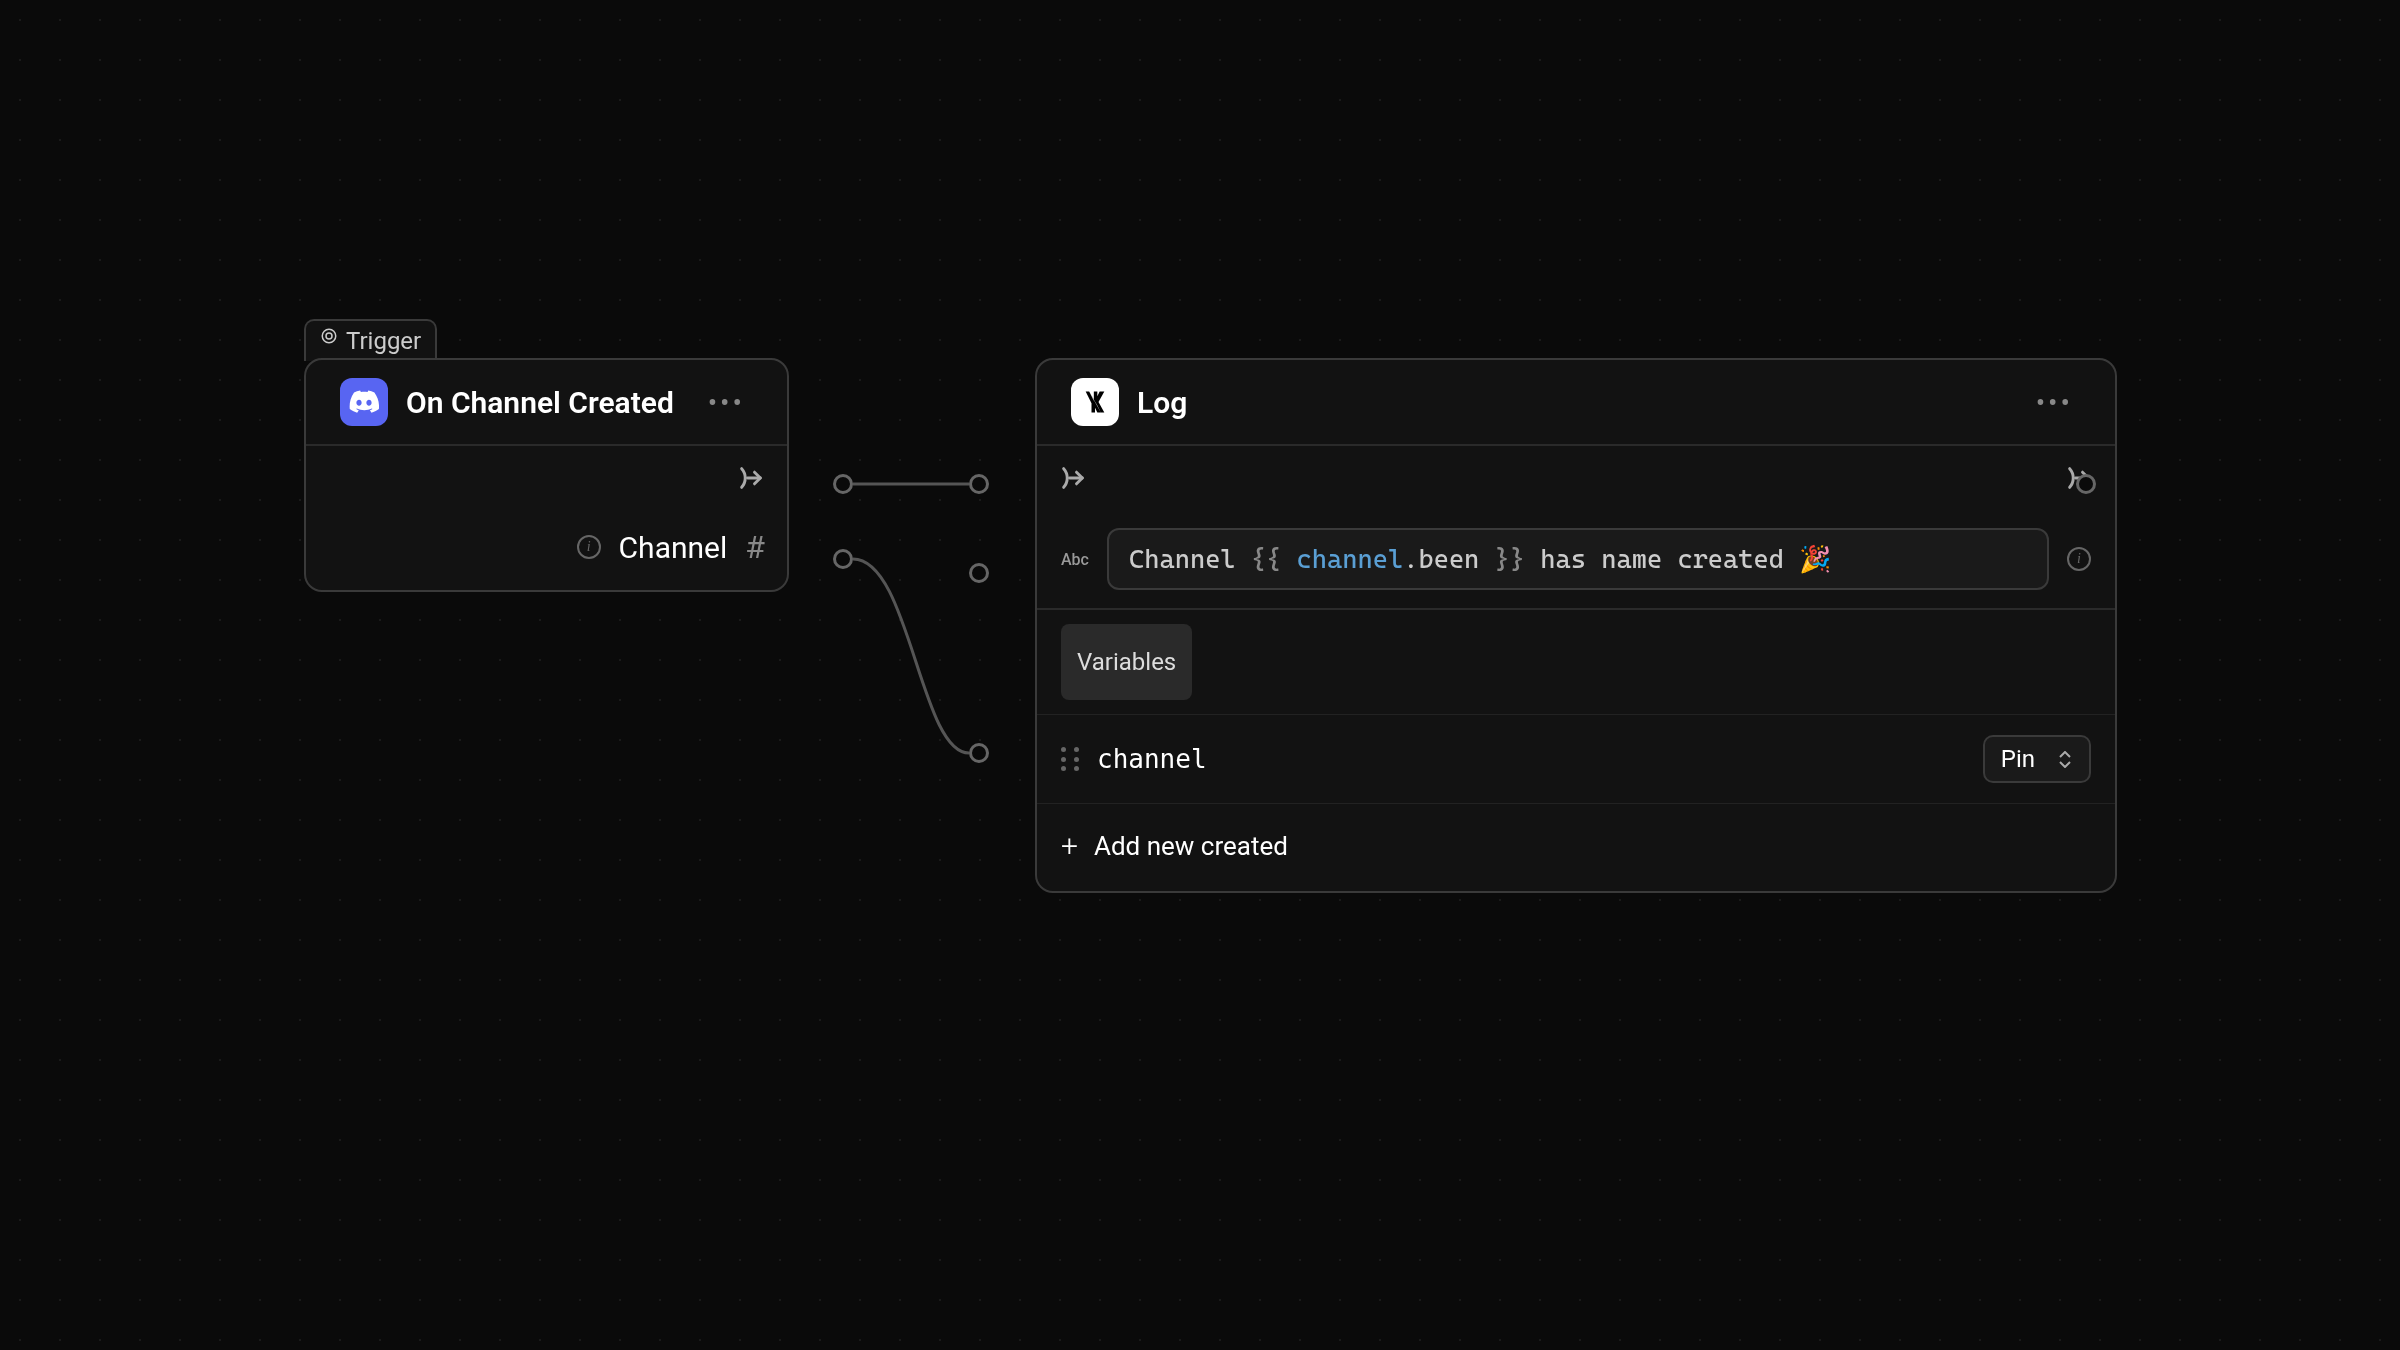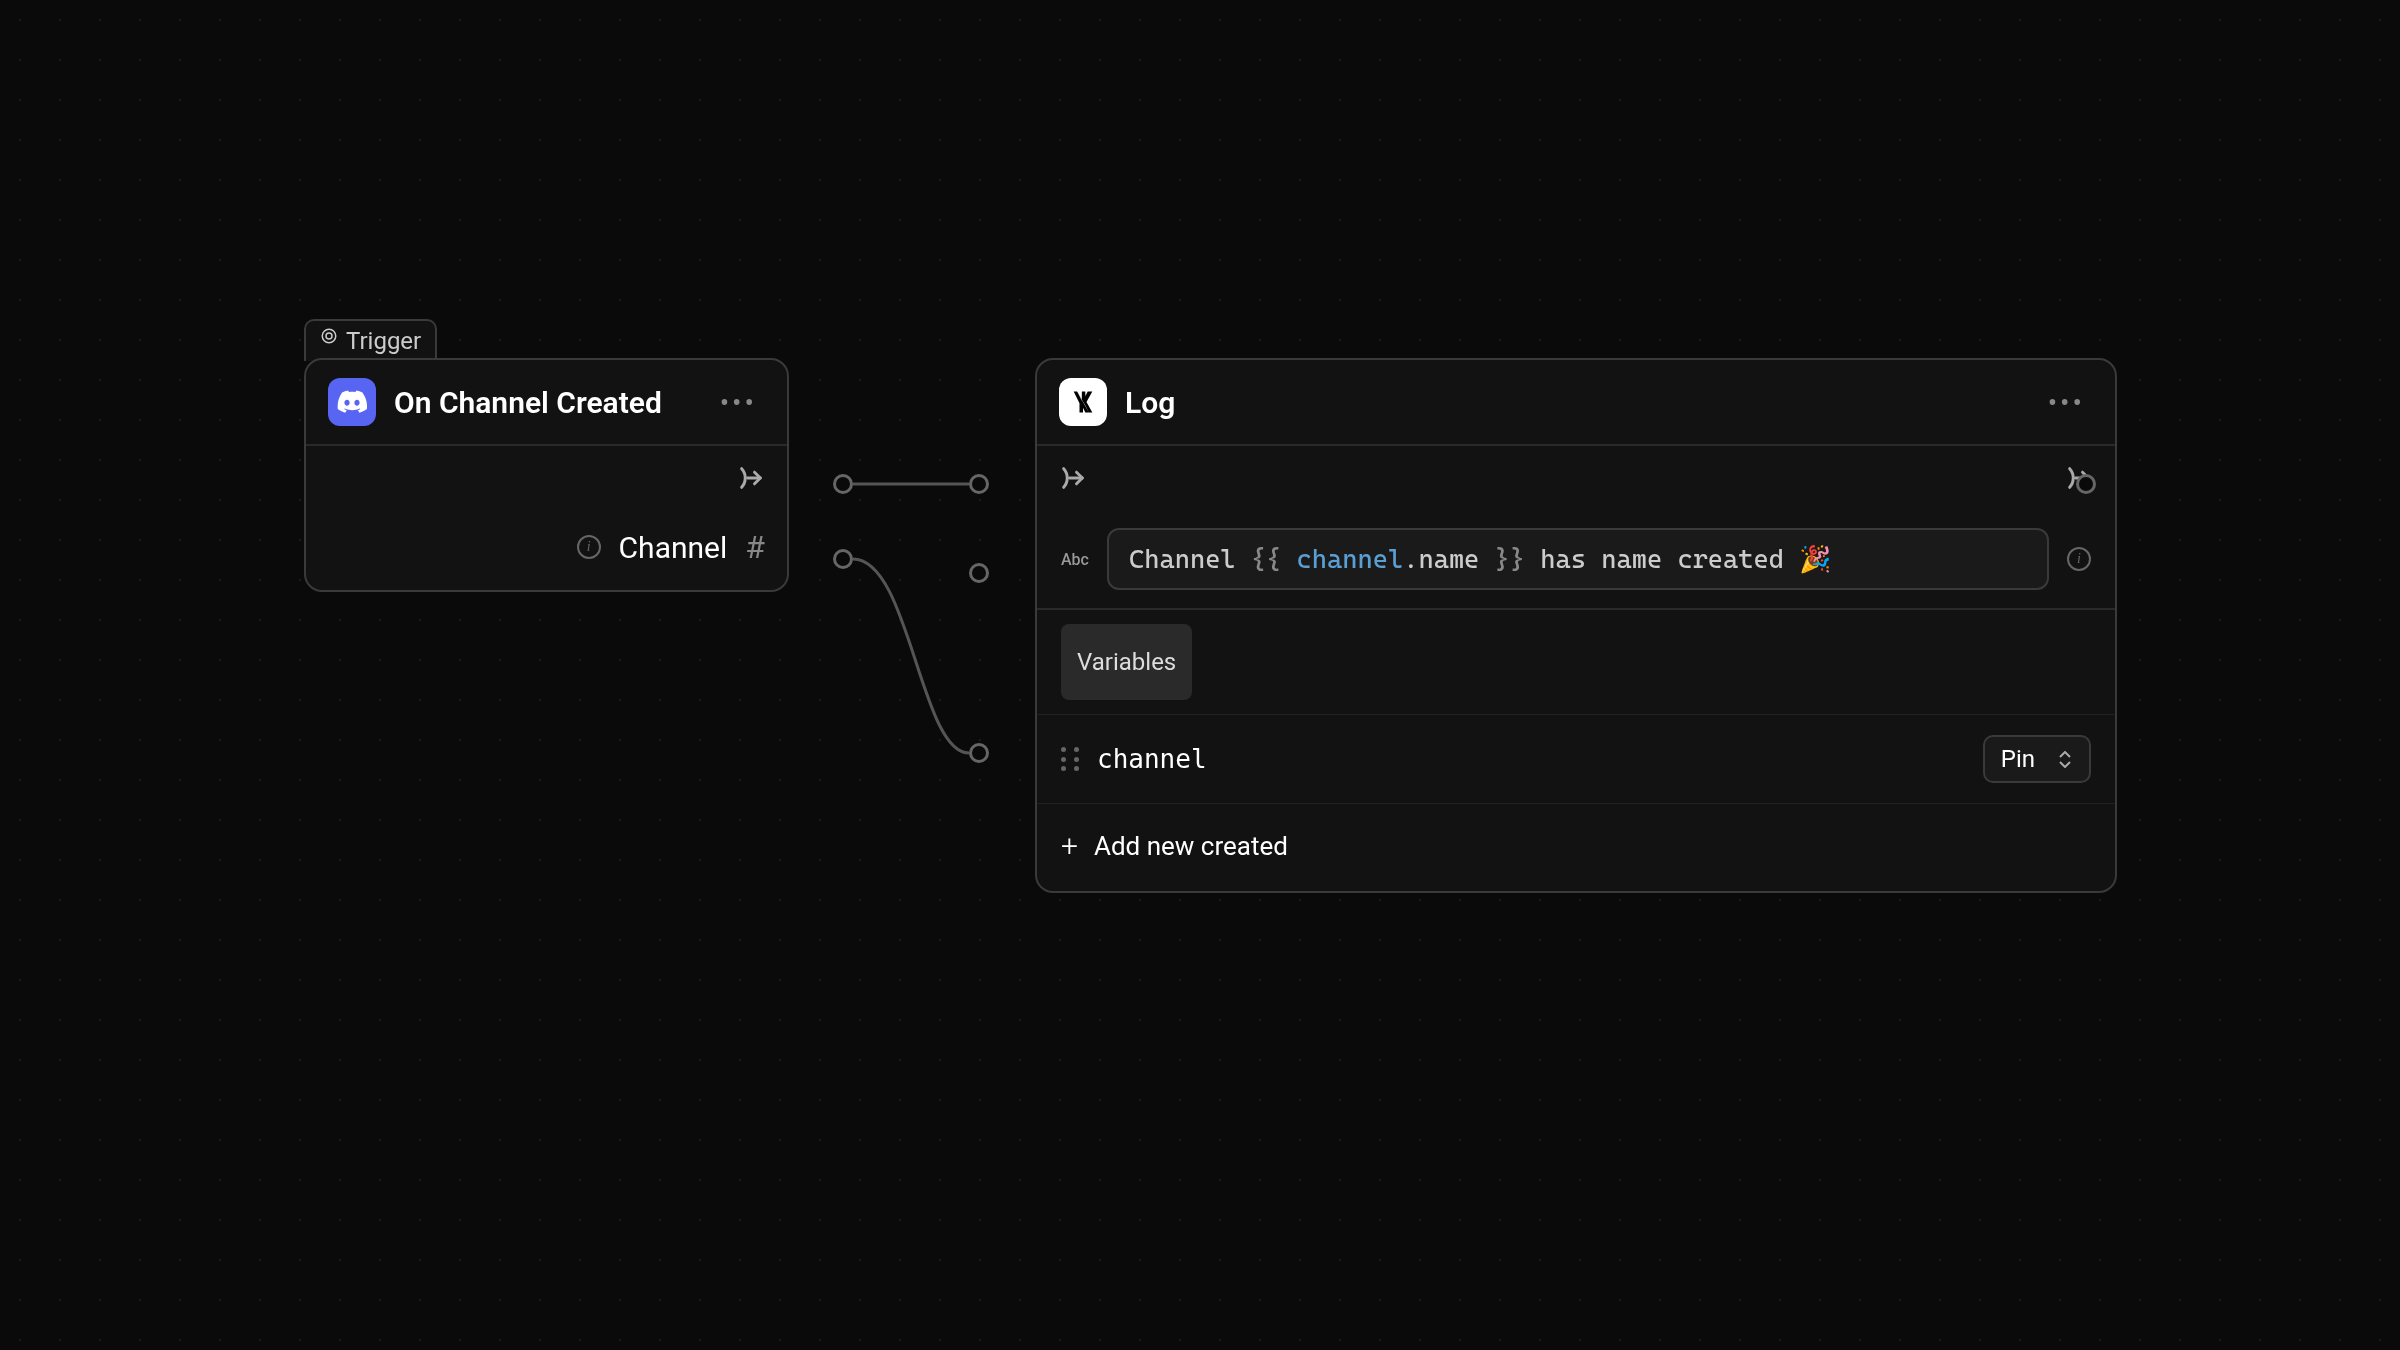--- a/index.html
+++ b/index.html
@@ -64,21 +64,21 @@
 
   .node-log {
     top: 358px;
     left: 1035px;
     width: 1082px;
   }
 
   .node-header {
     display: flex;
     align-items: center;
-    padding: 18px 22px;
+    padding: 18px 34px;
     gap: 18px;
   }
 
   .node-header .icon-box {
     width: 48px;
     height: 48px;
     border-radius: 12px;
     display: flex;
     align-items: center;
     justify-content: center;
@@ -365,21 +365,21 @@
         <path d="M15 7 L20 12 L15 17"></path>
       </svg>
     </div>
     <div class="log-input-row">
       <span class="abc-label">Abc</span>
       <div class="template-input">
         <span class="tmpl-text">Channel </span>
           <span class="tmpl-brace">{{ </span>
           <span class="tmpl-var">channel</span>
           <span class="tmpl-prop">.</span>
-          <span class="tmpl-prop">name</span>
+          <span class="tmpl-prop">been</span>
           <span class="tmpl-brace"> }}</span>
           <span class="tmpl-text"> has name created 🎉</span>
       </div>
       <span class="info-circle">i</span>
     </div>
     <div class="variables-section">
       <div class="variables-header">
         <span class="variables-pill">Variables</span>
       </div>
       <div class="variable-row">

